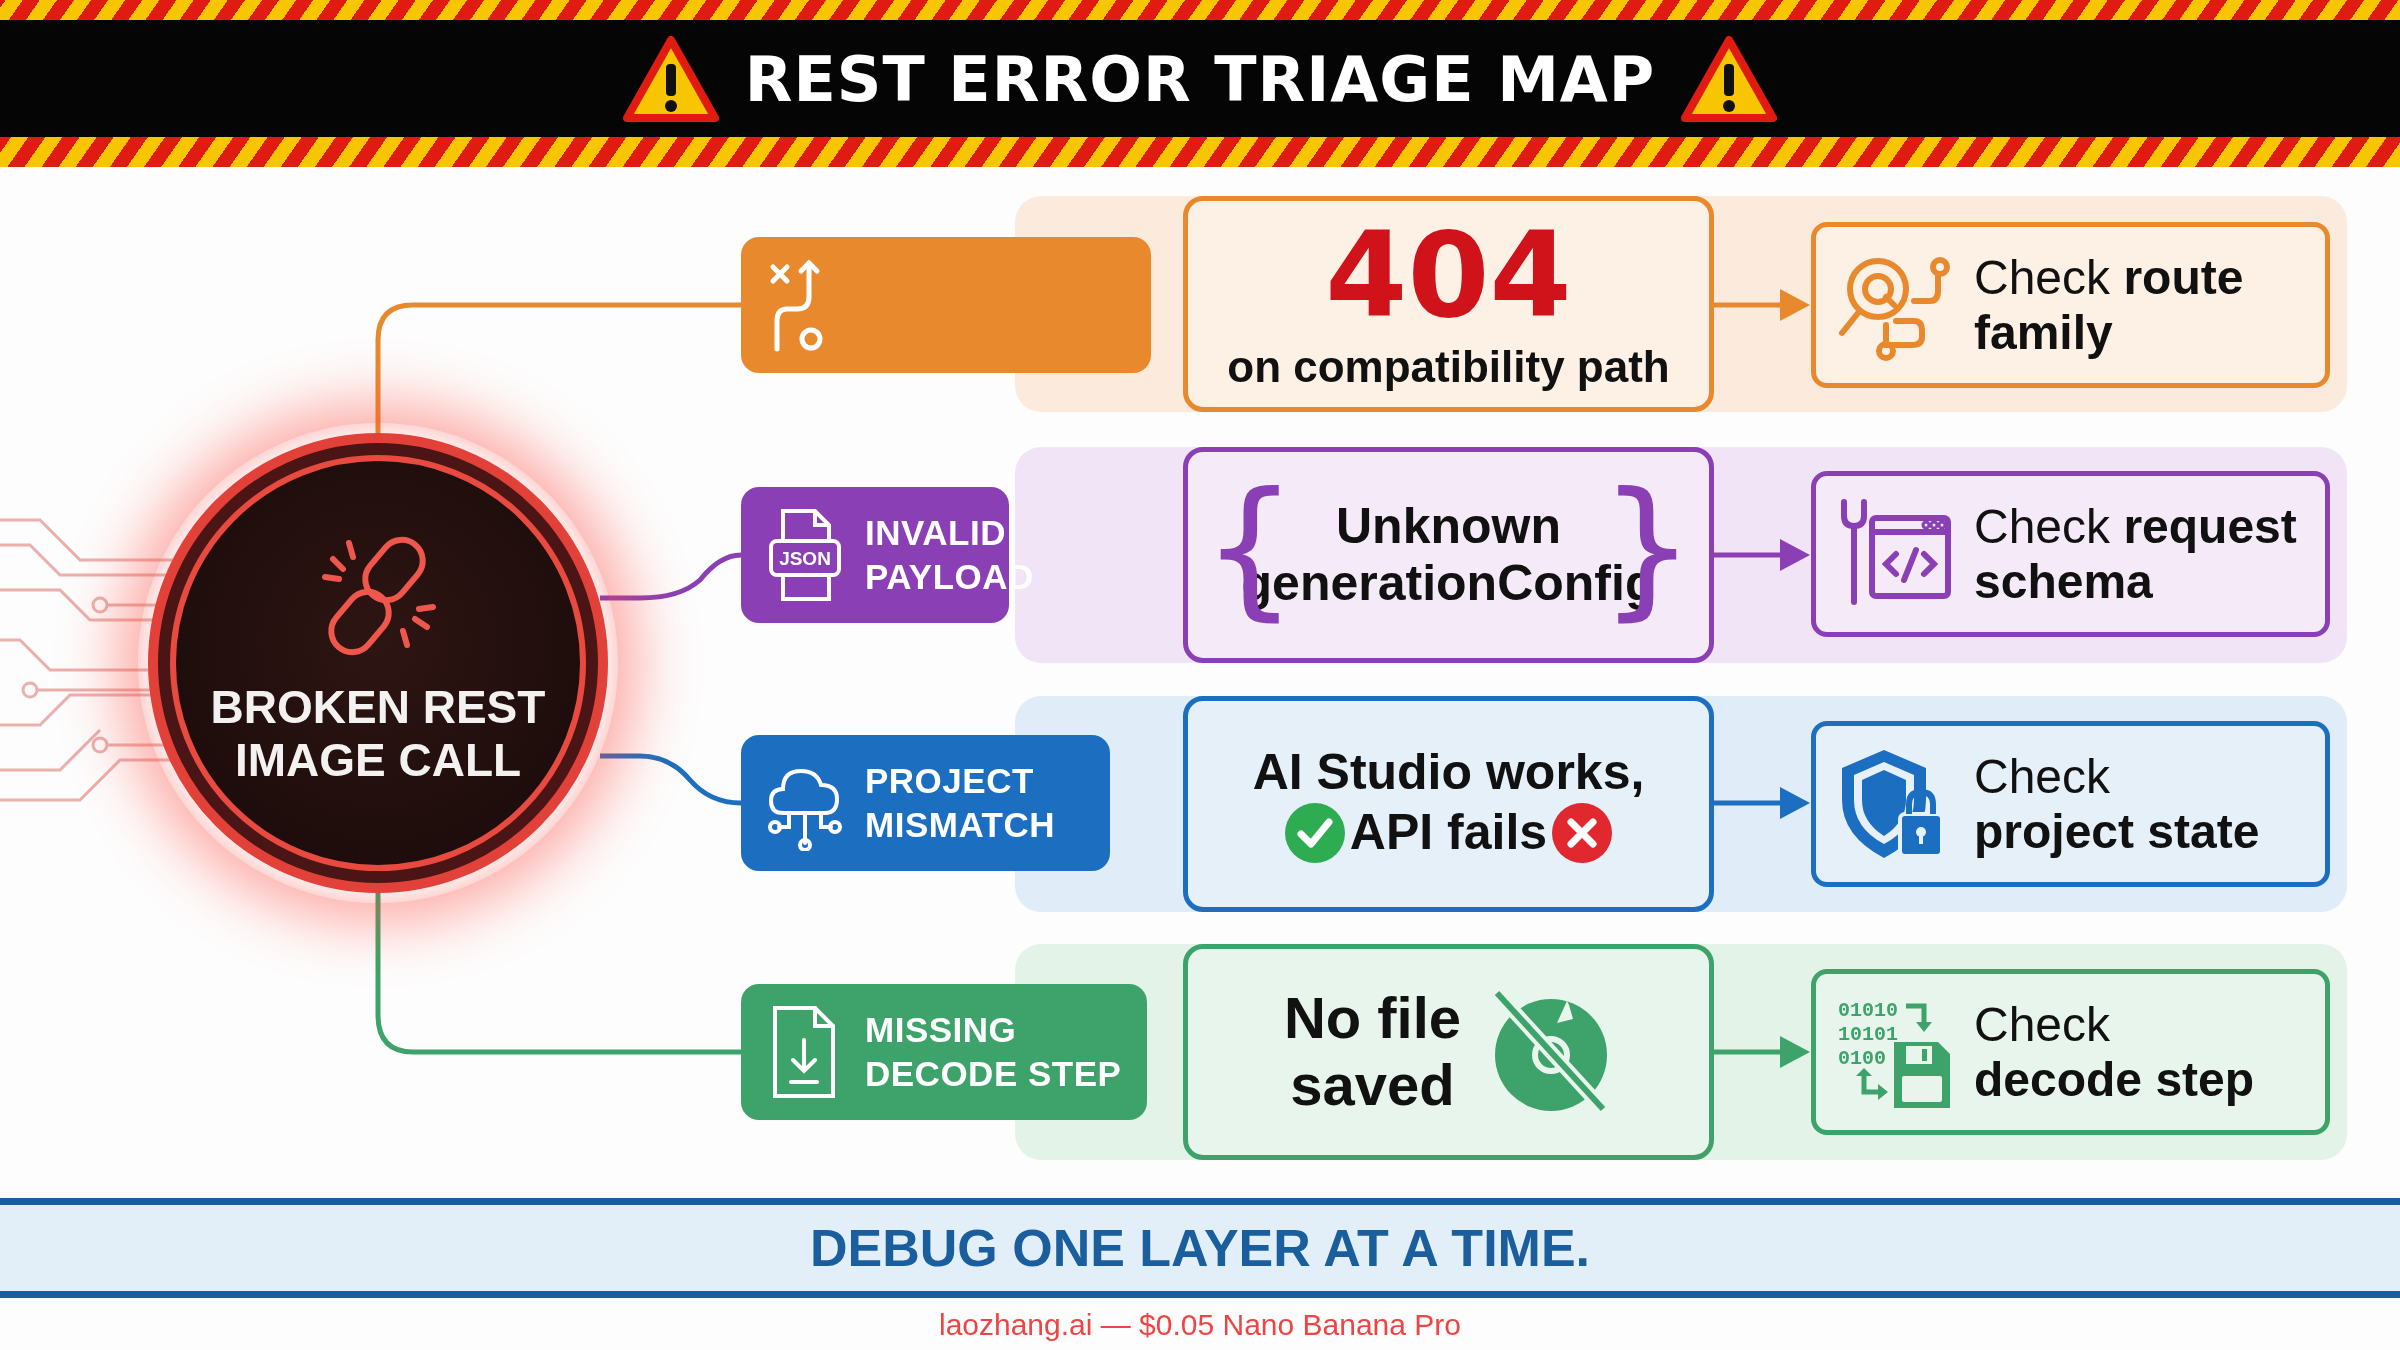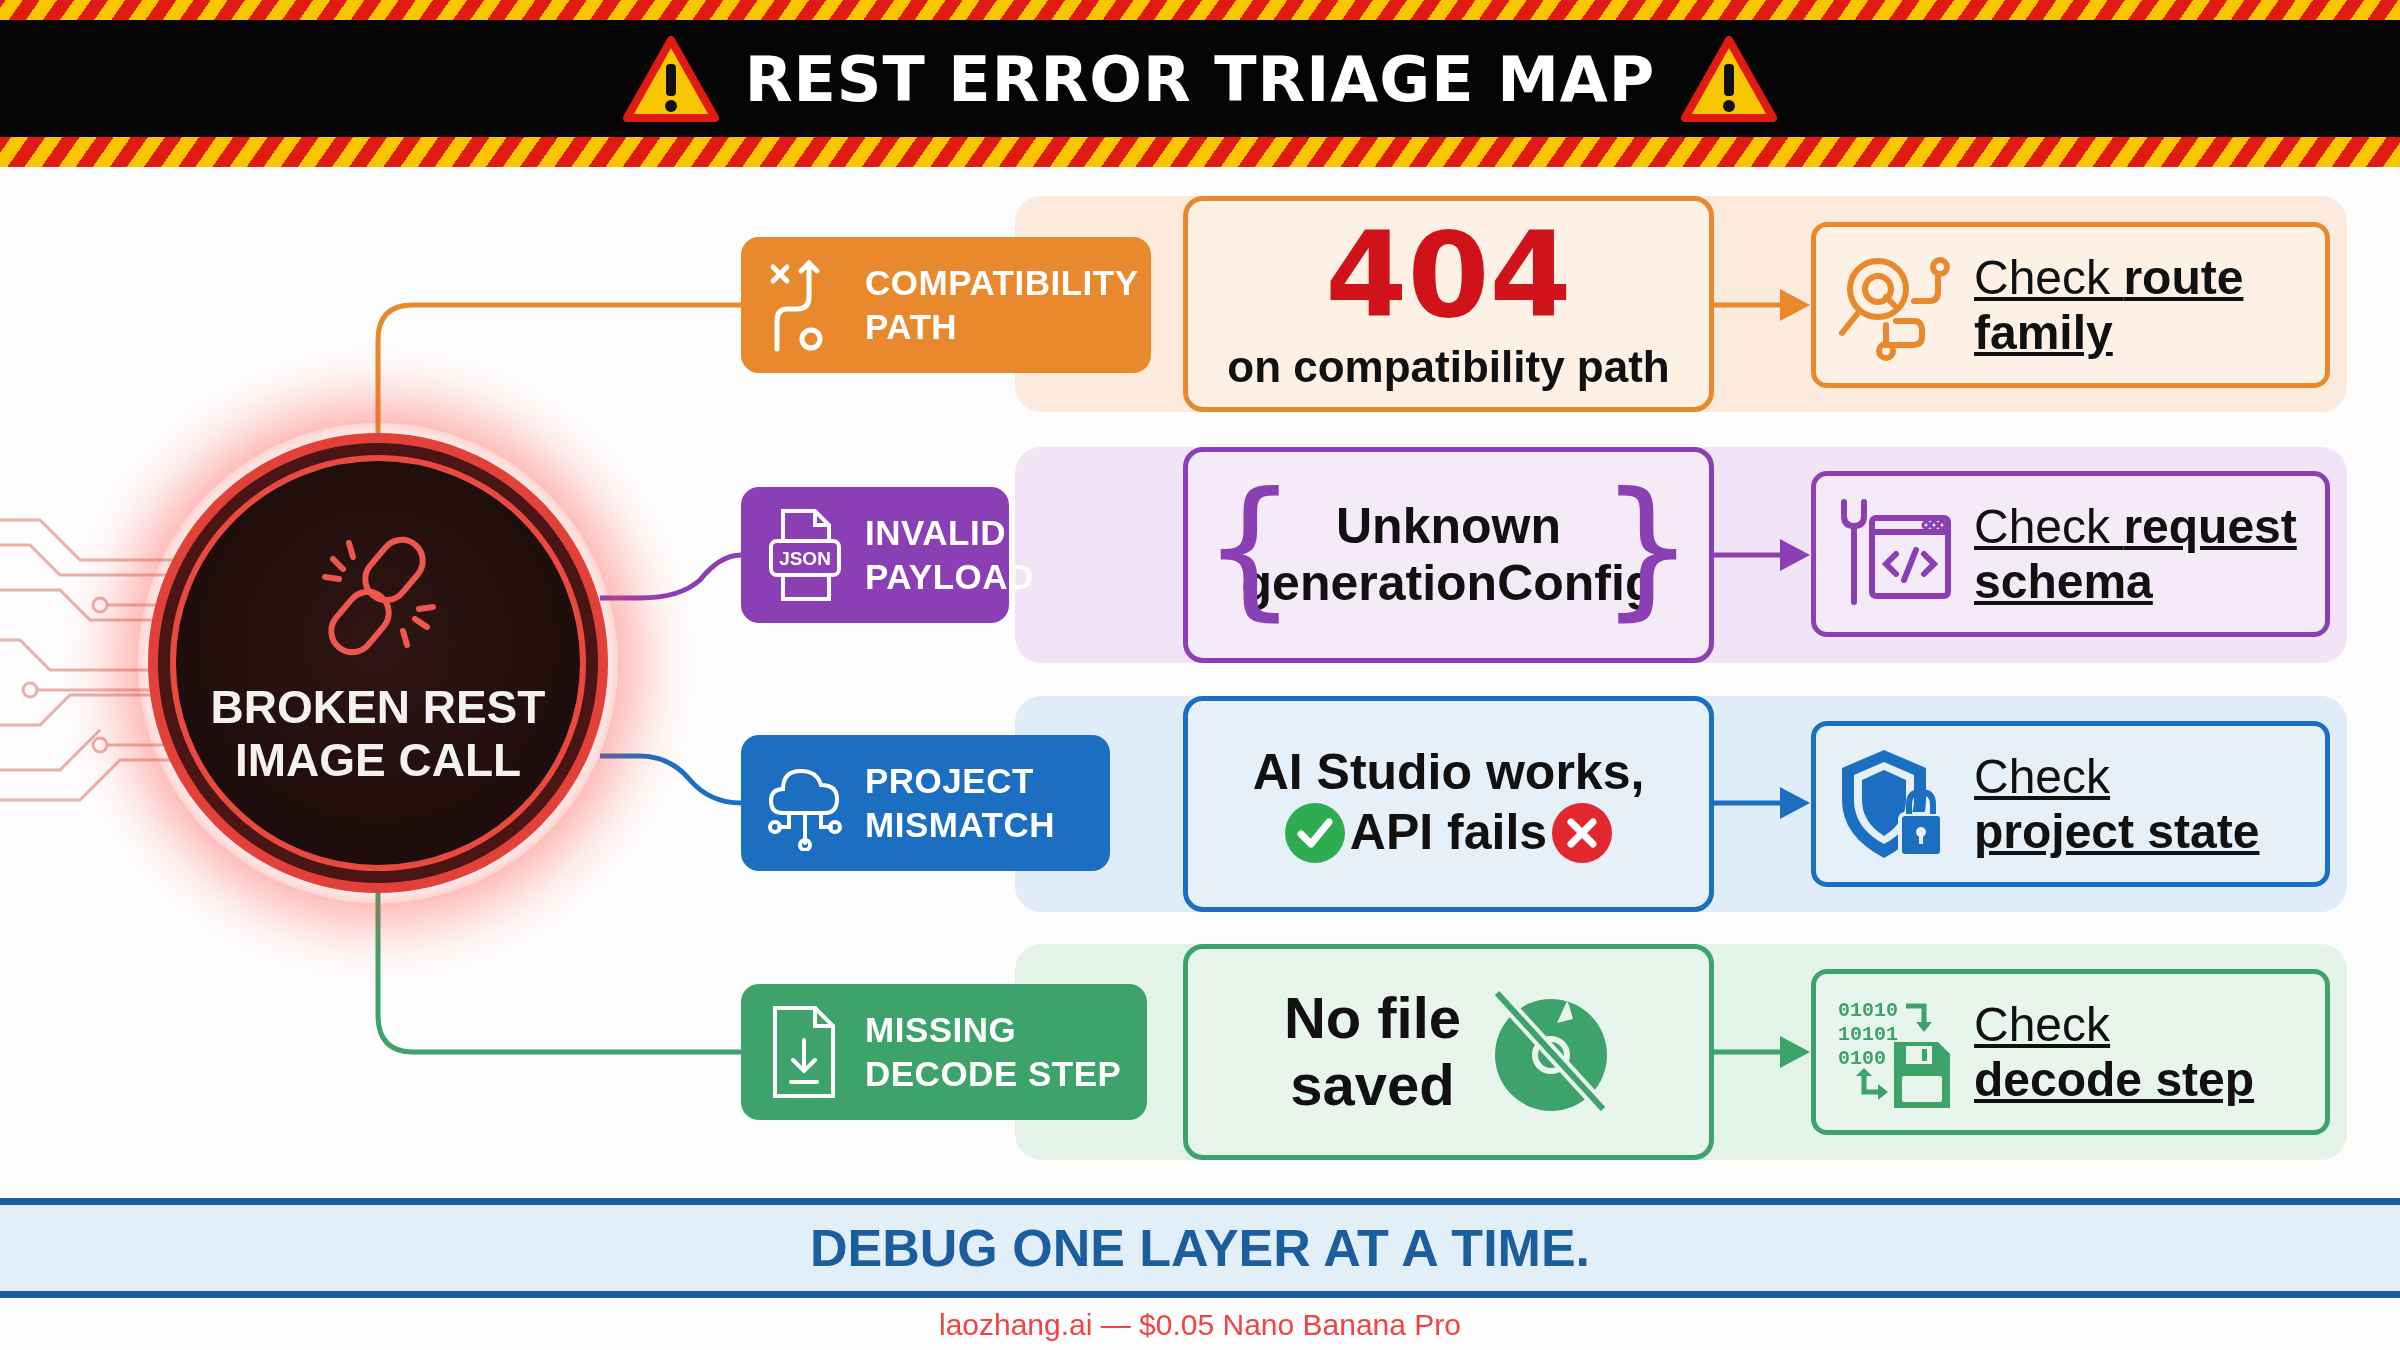--- a/index.html
+++ b/index.html
@@ -31,21 +31,21 @@
   .hub-content { position: absolute; inset: 0; display: flex; flex-direction: column; align-items: center; justify-content: center; }
   .hub-icon { width: 150px; height: 150px; margin-top: -20px; }
   .hub-label { color: #f4f2f0; font-weight: bold; font-size: 46px; text-align: center; line-height: 1.15; margin-top: 12px; }
 
   
   .row-band { position: absolute; left: 1015px; width: 1332px; height: 216px; border-radius: 26px; }
   .pill { position: absolute; left: 741px; height: 136px; border-radius: 18px; display: flex; align-items: center; padding-left: 26px; gap: 22px; color: #fff; }
   .pill-icon { width: 76px; height: 96px; flex: 0 0 auto; }
   .pill-label { font-weight: bold; font-size: 35px; line-height: 1.25; letter-spacing: 0.5px; }
   .mid-box { position: absolute; left: 1183px; width: 531px; height: 216px; border-radius: 20px; border: 5px solid; display: flex; align-items: center; justify-content: center; text-align: center; }
-  .right-box { position: absolute; left: 1811px; width: 519px; height: 166px; border-radius: 16px; border: 5px solid; display: flex; align-items: center; padding-left: 18px; gap: 20px; text-decoration: underline; }
+  .right-box { position: absolute; left: 1811px; width: 519px; height: 166px; border-radius: 16px; border: 5px solid; display: flex; align-items: center; padding-left: 18px; gap: 20px; }
   .right-icon { width: 120px; height: 120px; flex: 0 0 auto; }
   .right-text { font-size: 48px; line-height: 1.15; color: #111; }
   .right-text .b { font-weight: bold; }
   .arrow { position: absolute; left: 1714px; width: 97px; height: 40px; }
 
   .code404 { font-family: "DejaVu Sans", sans-serif; font-weight: bold; color: #d0131a; font-size: 118px; line-height: 1; }
   .mid-sub { font-weight: bold; font-size: 44px; color: #111; }
   .mid-text { font-weight: bold; font-size: 50px; line-height: 1.15; color: #111; }
 
   
@@ -121,24 +121,20 @@
 </div>
 
 <div class="row-band" style="top:196px;background:#fcebdd;"></div>
 <div class="pill" style="top:237px;width:410px;background:#e8892e;">
   <svg class="pill-icon" viewBox="0 0 76 96" fill="none" stroke="#fff" stroke-width="5" stroke-linecap="round">
     <path d="M6 10 L20 24 M20 10 L6 24"></path>
     <path d="M42 6 L42 40 Q42 52 30 52 H20 Q10 52 10 64 V92"></path>
     <path d="M34 14 L42 6 L50 14"></path>
     <circle cx="44" cy="82" r="9"></circle>
   </svg>
-  <div class="pill-label">
-    <div>COMPATIBILITY</div>
-    <div>PATH</div>
-  </div>
 </div>
 <div class="mid-box" style="top:196px;border-color:#e8892e;background:#fdf1e6;">
   <div>
     <div class="code404">404</div>
     <div class="mid-sub" style="margin-top:8px;">on compatibility path</div>
   </div>
 </div>
 <svg class="arrow" viewBox="0 0 97 40" style="top:285px;">
   <path d="M0 20 H70" stroke="#e8892e" stroke-width="5"></path>
   <polygon points="66,4 96,20 66,36" fill="#e8892e"></polygon>

